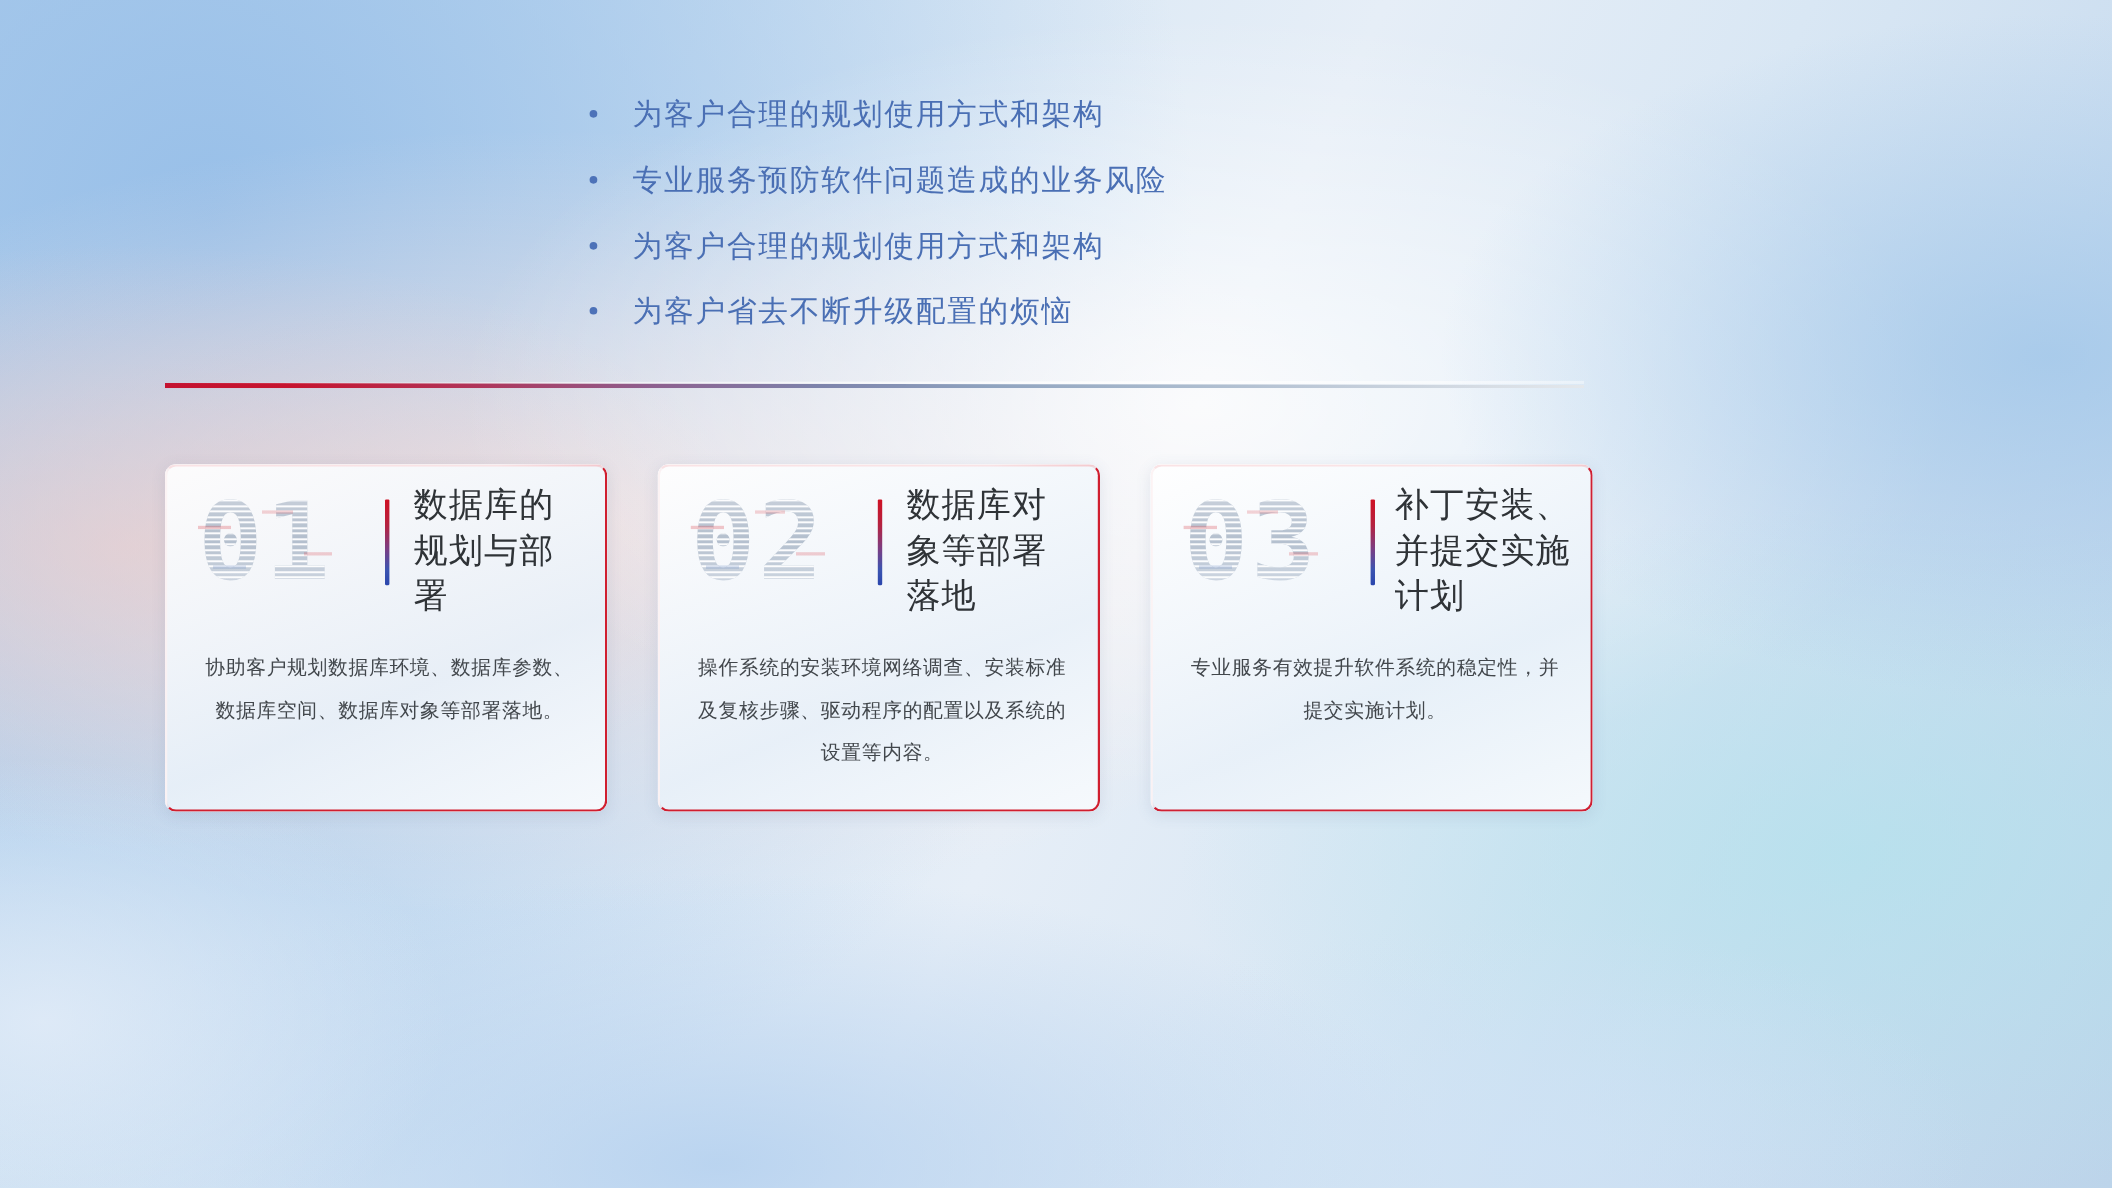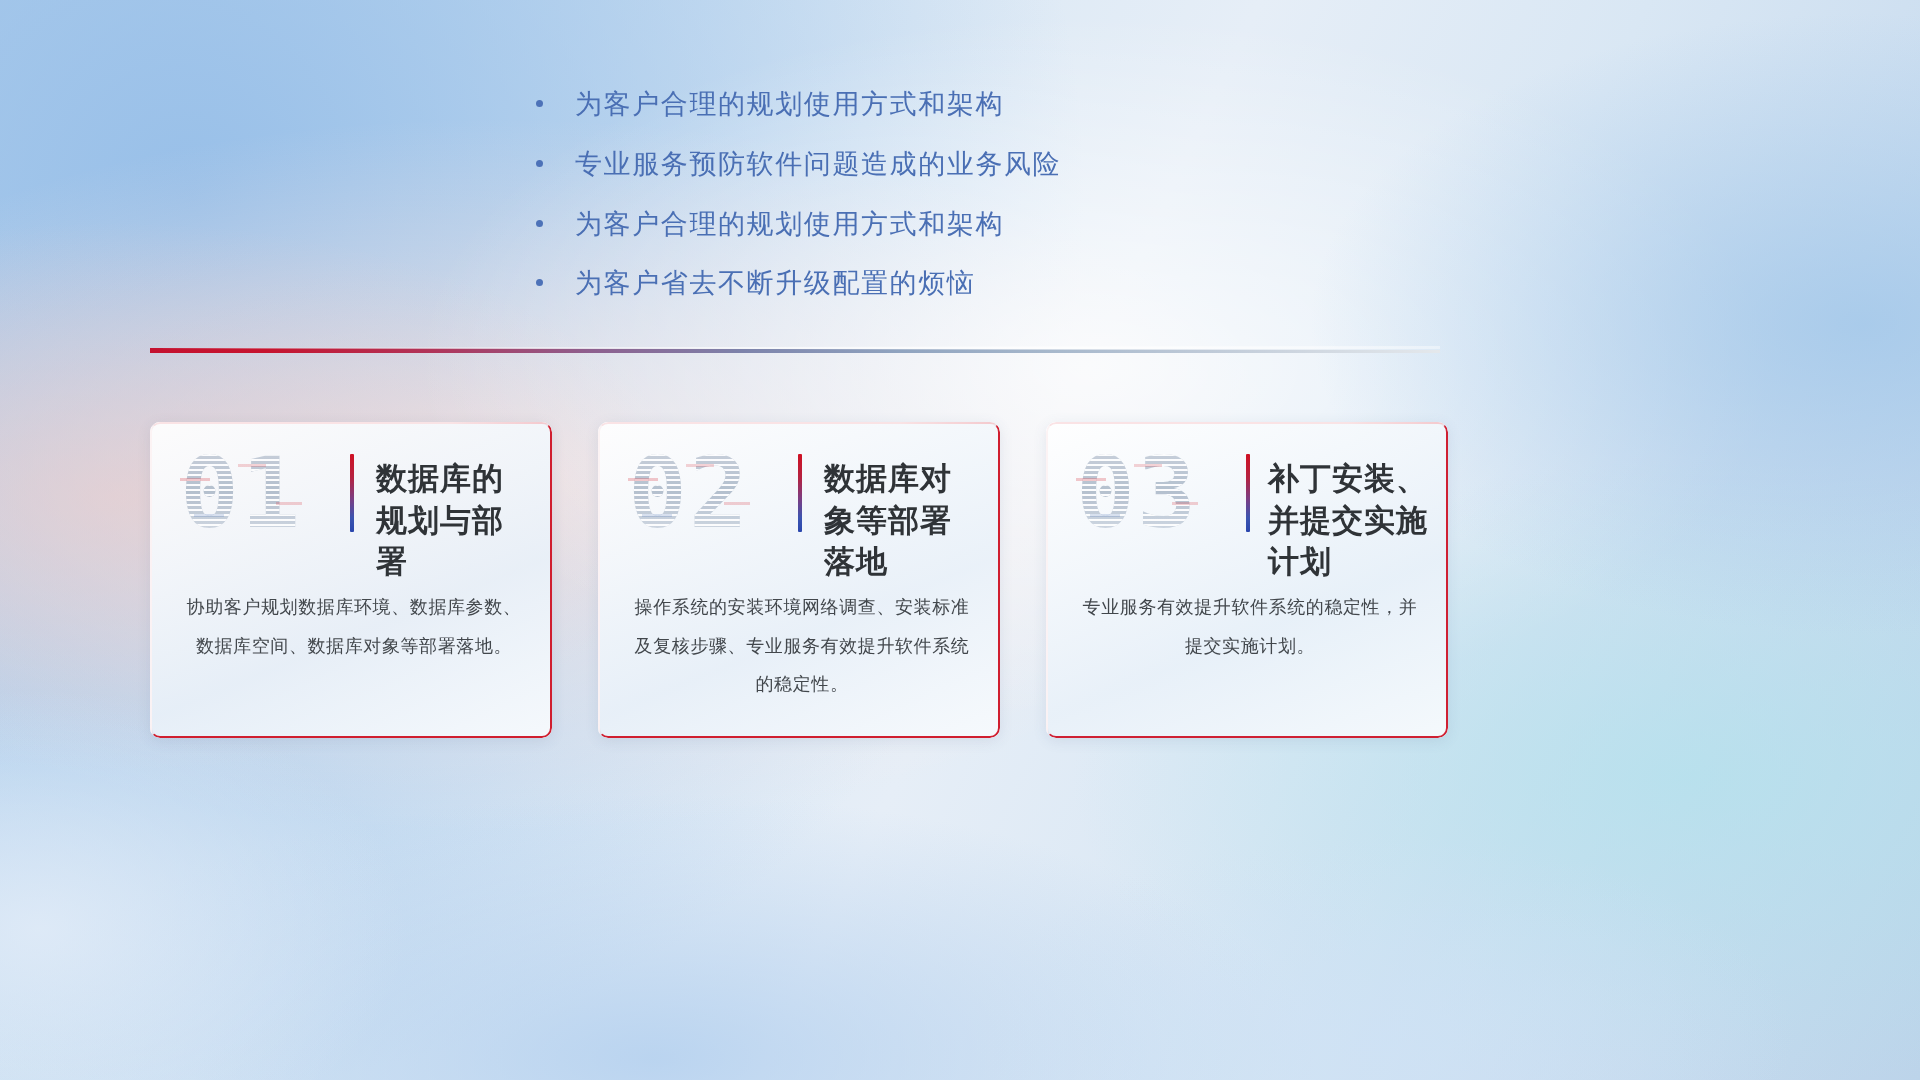--- a/index.html
+++ b/index.html
@@ -103,23 +103,23 @@
       linear-gradient(90deg, rgba(0,0,0,0) 0 14px, rgba(70,110,180,.2) 14px 44px, rgba(0,0,0,0) 44px) 0 70px/100% 3px no-repeat;
     mix-blend-mode:normal;
   }
 
   .accentbar {
     position:absolute; left:200px; top:32px; width:4px; height:78px;
     background:linear-gradient(180deg,#cf1124 0%,#b52240 30%,#7a3e84 58%,#3b54b0 82%,#2a46ad 100%);
     border-radius:1px;
   }
   .card-title {
-    position:absolute; left:226px; top:36px; right:18px;
+    position:absolute; left:226px; top:16px; right:18px;
     font-size:31px; line-height:1.34; color:#2f3337;
-    letter-spacing:1px; font-weight:700;
+    letter-spacing:1px; font-weight:400;
   }
   .card.c3 .card-title { left:222px; }
 
   .card-body {
     position:absolute; left:30px; right:24px; top:166px;
     font-size:18px; line-height:2.15; color:#42474c; letter-spacing:.6px;text-align:center;
   }
 </style>
 </head>
 <body>
@@ -179,21 +179,21 @@
 
     <div class="card c2">
       <div class="edge2"></div>
       <div class="edge"></div>
       <div class="card-head">
         <div class="ghostnum">02</div>
         <div class="ghost-red"></div>
         <div class="accentbar"></div>
         <div class="card-title">数据库对象等部署落地</div>
       </div>
-      <div class="card-body">操作系统的安装环境网络调查、安装标准及复核步骤、专业服务有效提升软件系统的稳定性。</div>
+      <div class="card-body">操作系统的安装环境网络调查、安装标准及复核步骤、驱动程序的配置以及系统的设置等内容。</div>
     </div>
 
     <div class="card c3">
       <div class="edge2"></div>
       <div class="edge"></div>
       <div class="card-head">
         <div class="ghostnum">03</div>
         <div class="ghost-red"></div>
         <div class="accentbar"></div>
         <div class="card-title">补丁安装、并提交实施计划</div>

